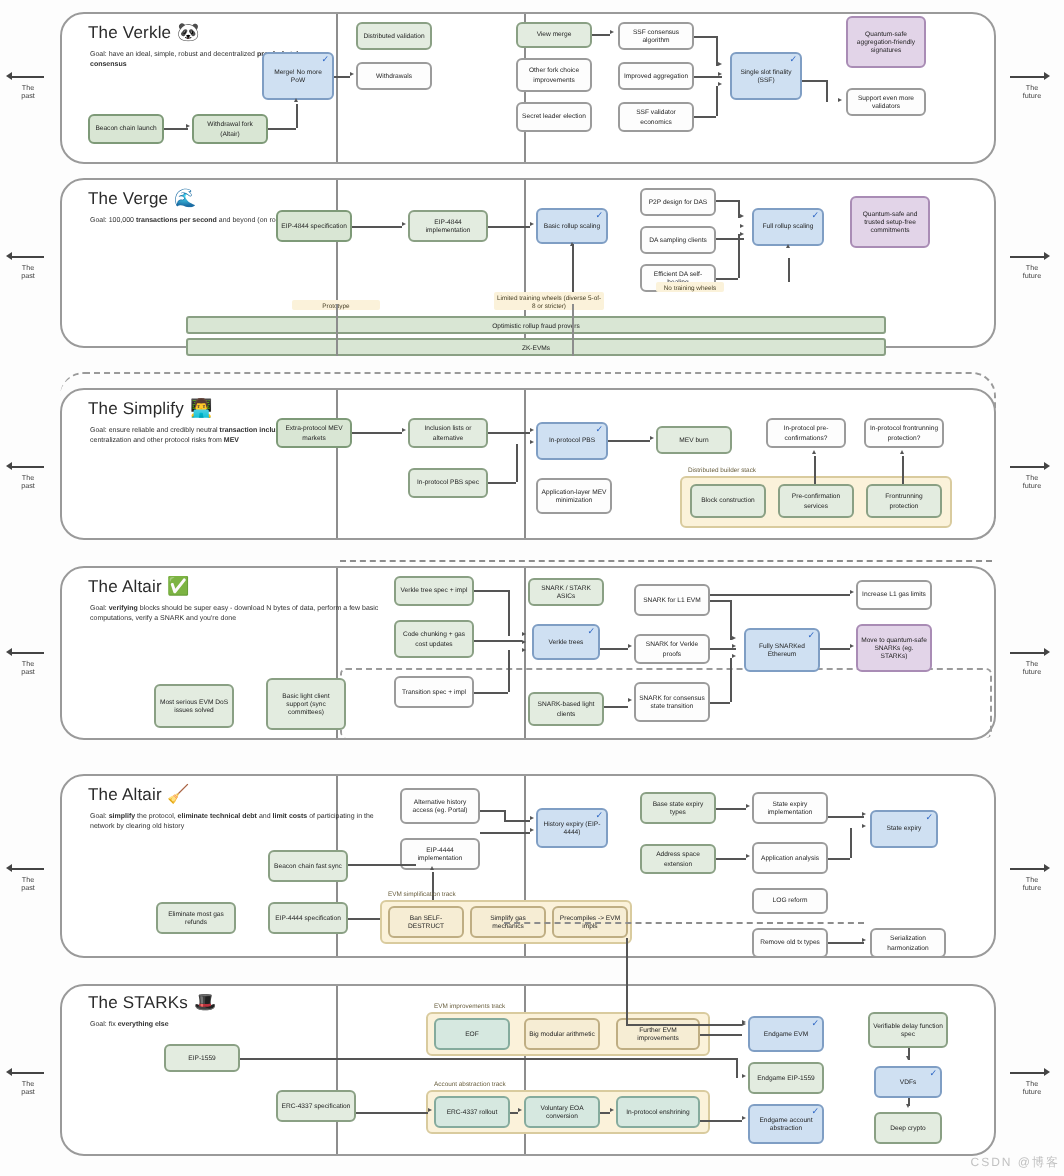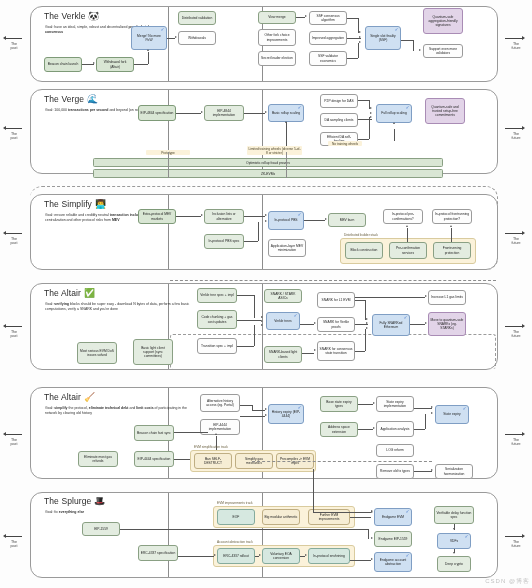--- a/index.html
+++ b/index.html
@@ -584,21 +584,21 @@
     </div>
   <div class="hline" style="left:414px;top:471px;width:18px;"></div>
   <div class="ah" style="left:431px;top:469.4px;"></div>
   <div class="hline-dashed" style="left:252px;top:461px;width:180px;"></div>
 
   <div class="track" style="top:492px;height:86px;"></div>
   <div class="vline" style="left:168px;top:493px;height:84px;"></div>
   <div class="vline" style="left:262px;top:493px;height:84px;"></div>
 
   <div class="sect-title" style="left:44px;top:496px;">
-    <span>The Splurge</span><span class="sect-emoji">🎩</span>
+    <span>The STARKs</span><span class="sect-emoji">🎩</span>
   </div>
   <div class="sect-goal" style="left:45px;top:510px;width:120px;">Goal: fix <b>everything else</b></div>
 
   <div class="past-label" style="left:3px;top:540px;">The<br>past</div>
   <div class="arrow-line" style="left:6px;top:536px;width:16px;"></div>
   <div class="arrow-head left" style="left:3px;top:534px;"></div>
   <div class="future-label" style="left:505px;top:540px;">The<br>future</div>
   <div class="arrow-line" style="left:505px;top:536px;width:17px;"></div>
   <div class="arrow-head right" style="left:522px;top:534px;"></div>
 

